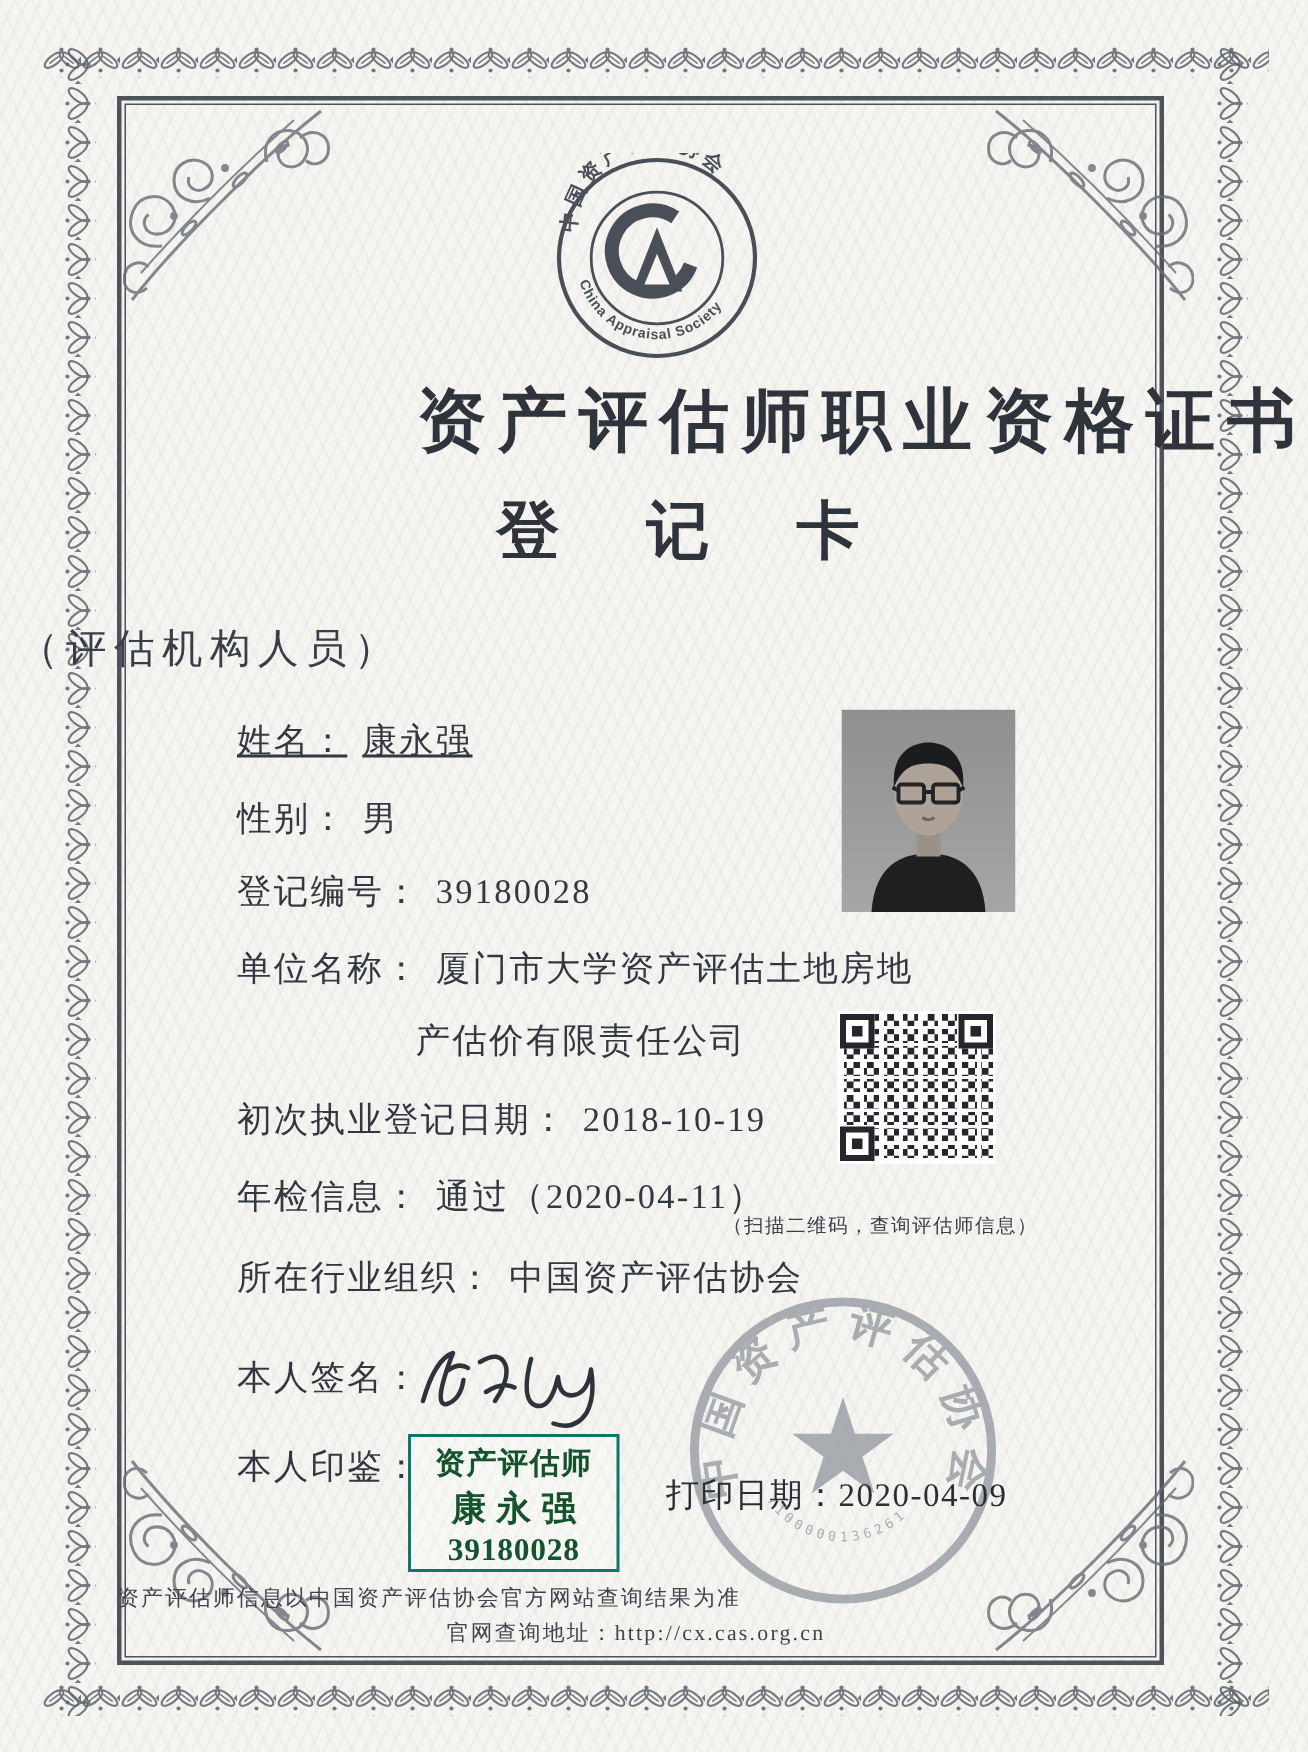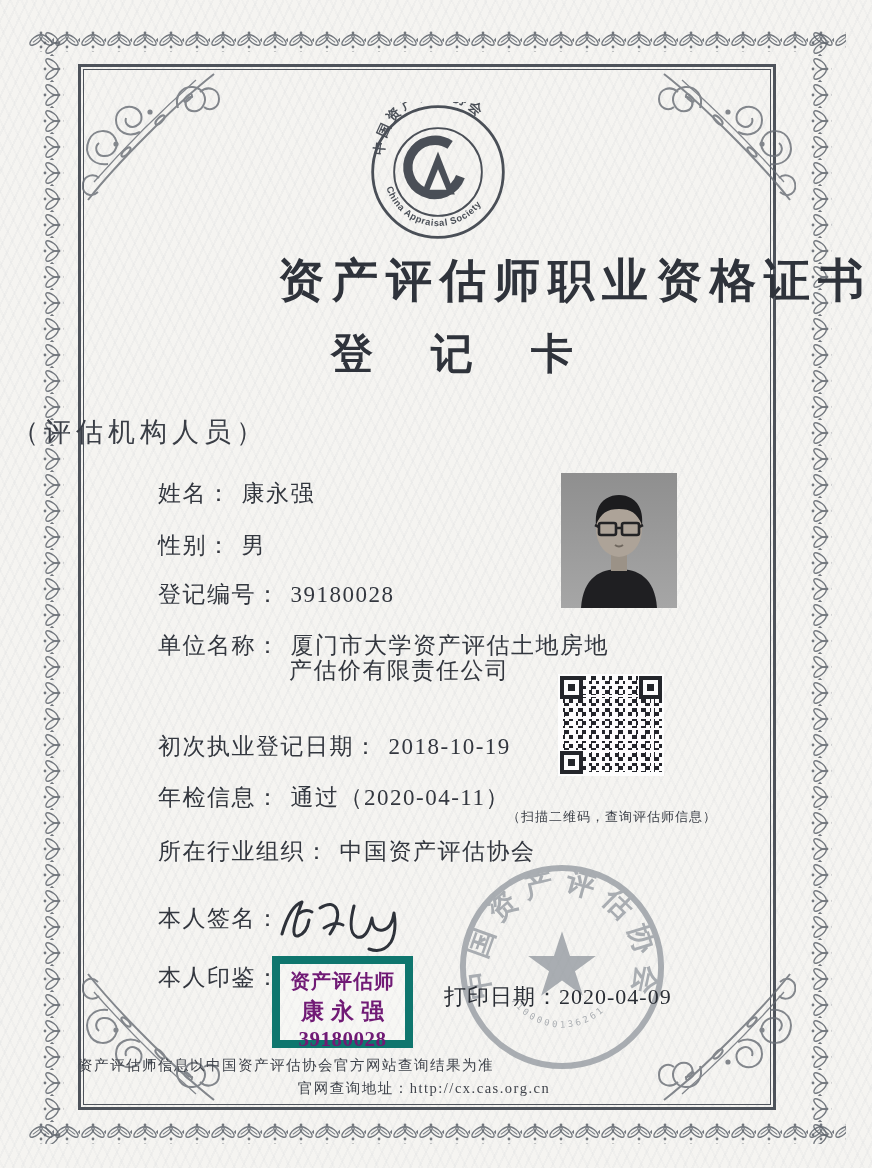--- a/index.html
+++ b/index.html
@@ -33,25 +33,25 @@
   .logo{left:368px;top:102px;width:140px;height:140px;}
   
   .title-main{left:0;right:0;top:250px;text-align:right;font-size:46px;font-weight:bold;
     letter-spacing:8px;color:#2f333b;}
   .title-sub{left:0;right:0;top:326px;text-align:center;font-size:42px;font-weight:bold;
     letter-spacing:58px;padding-left:90px;color:#2f333b;}
   .category{left:12px;right:0;top:414px;font-size:27px;letter-spacing:5px;color:#3a3e46;}
   
   .field{left:158px;font-size:23px;letter-spacing:1.5px;color:#33373f;white-space:nowrap;}
   .field .val{margin-left:10px;}
-  .f-name{top:478px;}
+  .f-name{top:478px;text-decoration:underline;}
   .f-gender{top:530px;}
   .f-reg{top:579px;}
   .f-unit1{top:630px;}
-  .f-unit2{top:655px;left:277px;margin-left:12px;}
+  .f-unit2{top:678px;left:277px;}
   .f-first{top:731px;}
   .f-annual{top:782px;}
   .f-org{top:836px;}
   .f-sign{top:903px;}
   .f-sealrow{top:962px;}
   
   .photo{left:561px;top:473px;width:116px;height:135px;}
   .photo svg{width:100%;height:100%;display:block;}
   
   .qr{left:558px;top:674px;width:106px;height:102px;background:#fdfdfd;position:absolute;}
@@ -59,29 +59,29 @@
     background:
       repeating-linear-gradient(0deg,#fdfdfd 0 2px,transparent 2px 11px),
       repeating-linear-gradient(90deg,#fdfdfd 0 3px,transparent 3px 13px),
       conic-gradient(#24262b 25%,#fdfdfd 0 50%,#24262b 0 75%,#fdfdfd 0);
     background-size:100% 100%,100% 100%,9px 9px;}
   .finder{position:absolute;width:23px;height:23px;border:4px solid #24262b;background:#fdfdfd;box-sizing:border-box;}
   .finder::after{content:"";position:absolute;left:4px;top:4px;width:7px;height:7px;background:#24262b;}
   .finder-tl{left:2px;top:2px;}
   .finder-tr{right:2px;top:2px;}
   .finder-bl{left:2px;bottom:2px;}
-  .qr-caption{left:482px;top:808px;width:260px;text-align:center;font-size:13px;
+  .qr-caption{left:482px;top:808px;width:260px;text-align:left;font-size:13px;
     letter-spacing:1px;color:#3a3e46;}
   
   .seal{left:453px;top:858px;width:218px;height:218px;opacity:.72;}
   .print-date{left:444px;top:982px;font-size:22px;letter-spacing:1px;color:#292d34;z-index:5;}
   
   .signature{left:268px;top:890px;width:145px;height:64px;}
-  .stamp{left:272px;top:956px;width:141px;height:92px;border:8px solid #0f766e;
-    box-sizing:border-box;text-align:center;color:#701a75;background:rgba(255,255,255,.25);}
+  .stamp{left:272px;top:956px;width:141px;height:92px;border:2px solid #0f766e;
+    box-sizing:border-box;text-align:center;color:#14532d;background:rgba(255,255,255,.25);}
   .stamp .s1{font-size:20px;font-weight:bold;margin-top:4px;letter-spacing:1px;}
   .stamp .s2{font-size:23px;font-weight:bold;letter-spacing:7px;padding-left:7px;margin-top:1px;}
   .stamp .s3{font-size:21px;font-weight:bold;letter-spacing:.5px;}
   
   .footer1{left:78px;width:692px;top:1056px;text-align:left;font-size:14.5px;
     letter-spacing:1.5px;color:#3f434b;}
   .footer2{left:78px;width:692px;top:1079px;text-align:center;font-size:14.5px;
     letter-spacing:1.5px;color:#3f434b;font-family:"Liberation Serif","DejaVu Sans Mono",serif;}
 </style>
 </head>

